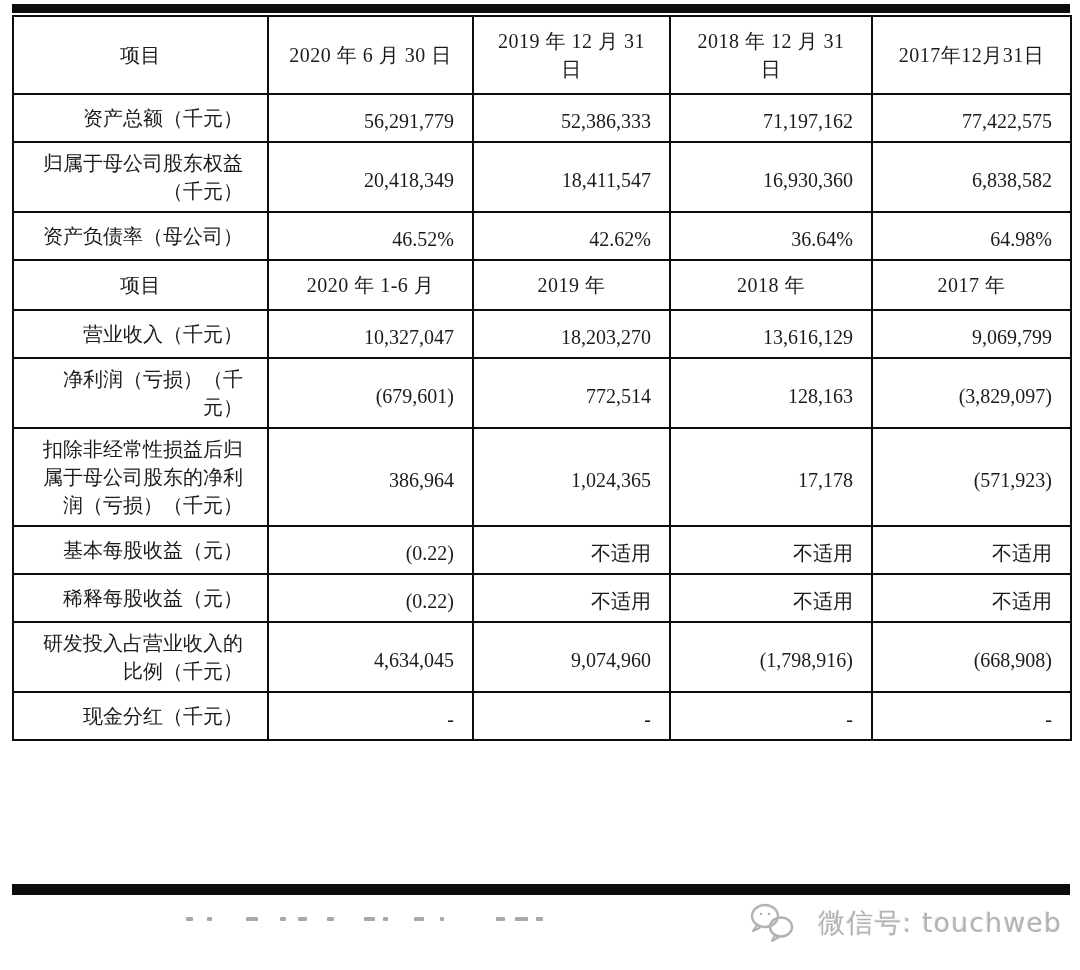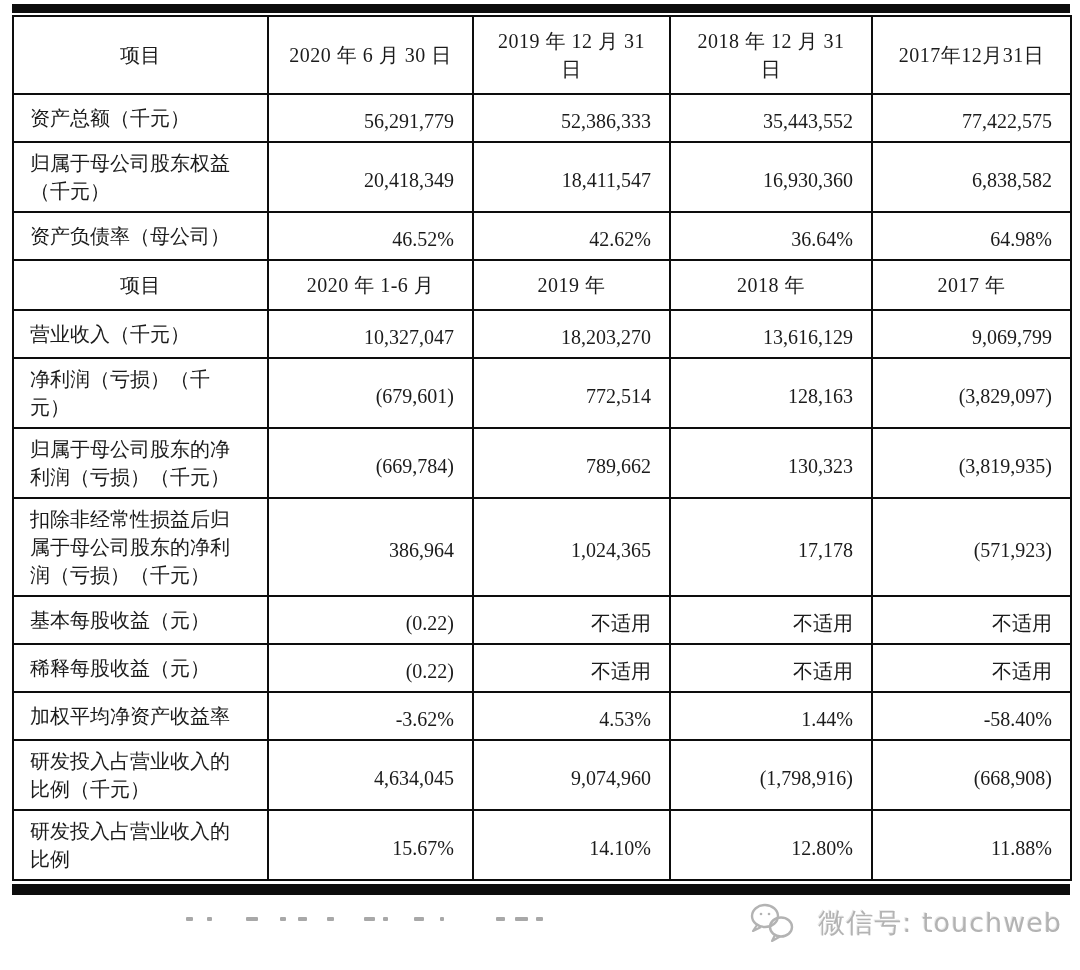--- a/index.html
+++ b/index.html
@@ -51,21 +51,21 @@
     overflow: hidden;
   }
   table.fin th {
     font-weight: normal;
     text-align: center;
     padding: 10px 18px;
     letter-spacing: 0.5px;
     margin-left: 20px;
   }
   table.fin td.label {
-    text-align: left;
+    text-align: right;
     padding: 6px 24px 6px 16px;
     word-break: break-all;
     margin-left: 44px;
   }
   table.fin td.value {
     text-align: right;
     padding: 12px 18px 6px 6px;
     margin-left: 32px;
   }
 
@@ -126,21 +126,21 @@
           <th>项目</th>
           <th>2020 年 6 月 30 日</th>
           <th>2019 年 12 月 31 日</th>
           <th>2018 年 12 月 31 日</th>
           <th>2017年12月31日</th>
         </tr>
         <tr>
           <td class="label">资产总额（千元）</td>
           <td class="value">56,291,779</td>
           <td class="value">52,386,333</td>
-          <td class="value">35,443,552</td>
+          <td class="value">71,197,162</td>
           <td class="value">77,422,575</td>
         </tr>
         <tr>
           <td class="label">归属于母公司股东权益（千元）</td>
           <td class="value">20,418,349</td>
           <td class="value">18,411,547</td>
           <td class="value">16,930,360</td>
           <td class="value">6,838,582</td>
         </tr>
         <tr>
@@ -165,27 +165,20 @@
           <td class="value">9,069,799</td>
         </tr>
         <tr>
           <td class="label">净利润（亏损）（千元）</td>
           <td class="value">(679,601)</td>
           <td class="value">772,514</td>
           <td class="value">128,163</td>
           <td class="value">(3,829,097)</td>
         </tr>
         <tr>
-          <td class="label">归属于母公司股东的净利润（亏损）（千元）</td>
-          <td class="value">(669,784)</td>
-          <td class="value">789,662</td>
-          <td class="value">130,323</td>
-          <td class="value">(3,819,935)</td>
-        </tr>
-        <tr>
           <td class="label">扣除非经常性损益后归属于母公司股东的净利润（亏损）（千元）</td>
           <td class="value">386,964</td>
           <td class="value">1,024,365</td>
           <td class="value">17,178</td>
           <td class="value">(571,923)</td>
         </tr>
         <tr>
           <td class="label">基本每股收益（元）</td>
           <td class="value">(0.22)</td>
           <td class="value">不适用</td>
@@ -193,39 +186,32 @@
           <td class="value">不适用</td>
         </tr>
         <tr>
           <td class="label">稀释每股收益（元）</td>
           <td class="value">(0.22)</td>
           <td class="value">不适用</td>
           <td class="value">不适用</td>
           <td class="value">不适用</td>
         </tr>
         <tr>
-          <td class="label">加权平均净资产收益率</td>
-          <td class="value">-3.62%</td>
-          <td class="value">4.53%</td>
-          <td class="value">1.44%</td>
-          <td class="value">-58.40%</td>
-        </tr>
-        <tr>
           <td class="label">研发投入占营业收入的比例（千元）</td>
           <td class="value">4,634,045</td>
           <td class="value">9,074,960</td>
           <td class="value">(1,798,916)</td>
           <td class="value">(668,908)</td>
         </tr>
         <tr>
-          <td class="label">研发投入占营业收入的比例</td>
-          <td class="value">15.67%</td>
-          <td class="value">14.10%</td>
-          <td class="value">12.80%</td>
-          <td class="value">11.88%</td>
+          <td class="label">现金分红（千元）</td>
+          <td class="value">-</td>
+          <td class="value">-</td>
+          <td class="value">-</td>
+          <td class="value">-</td>
         </tr>
       </tbody>
   </table>
 
   <div class="thick-bar bottom"></div>
 
   <div class="footer">
     <div class="remnants">
       <i style="width:7px;margin-right:14px"></i>
       <i style="width:5px;margin-right:34px"></i>

